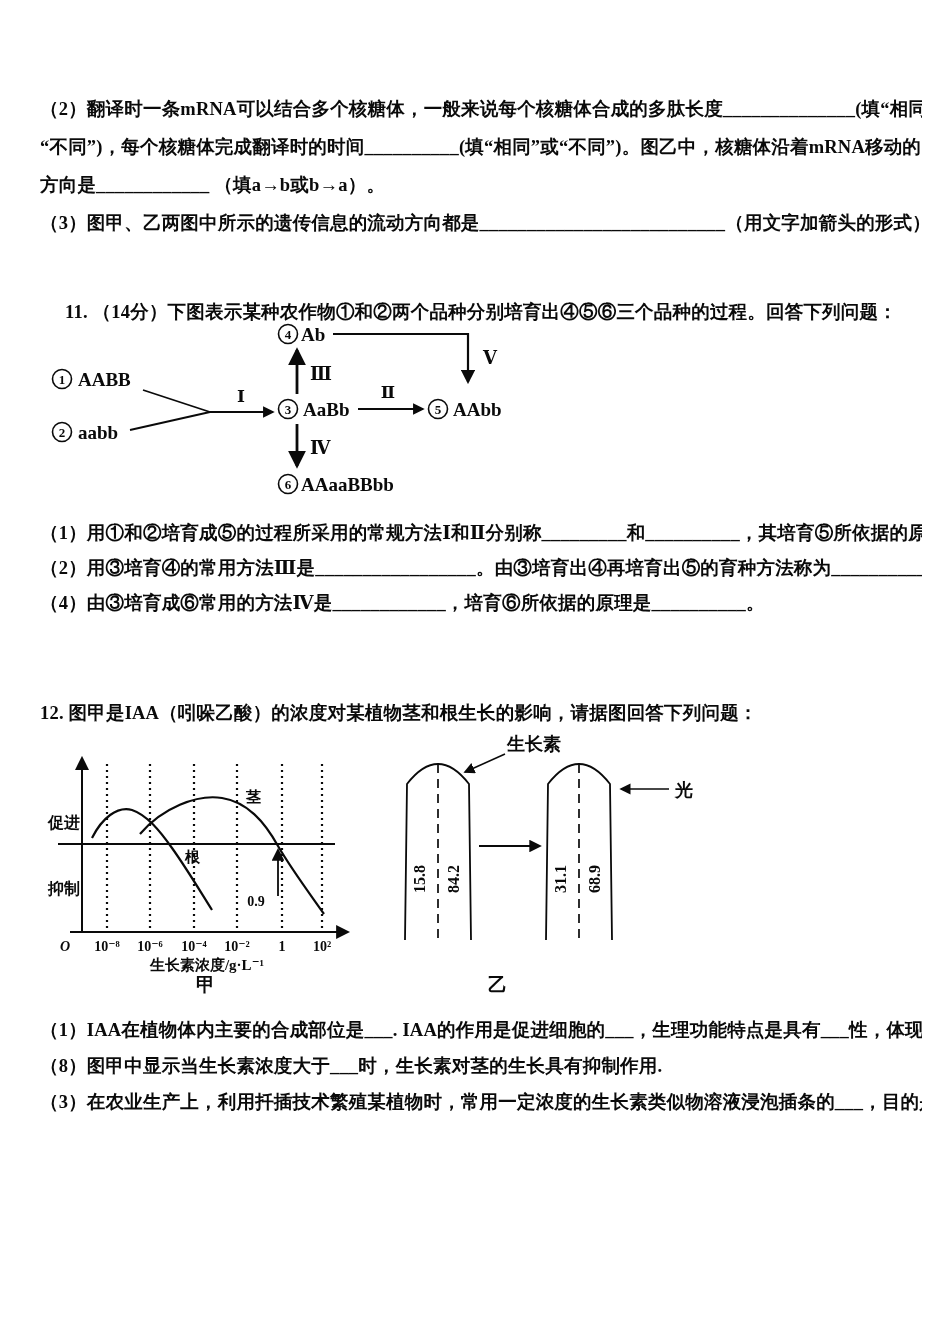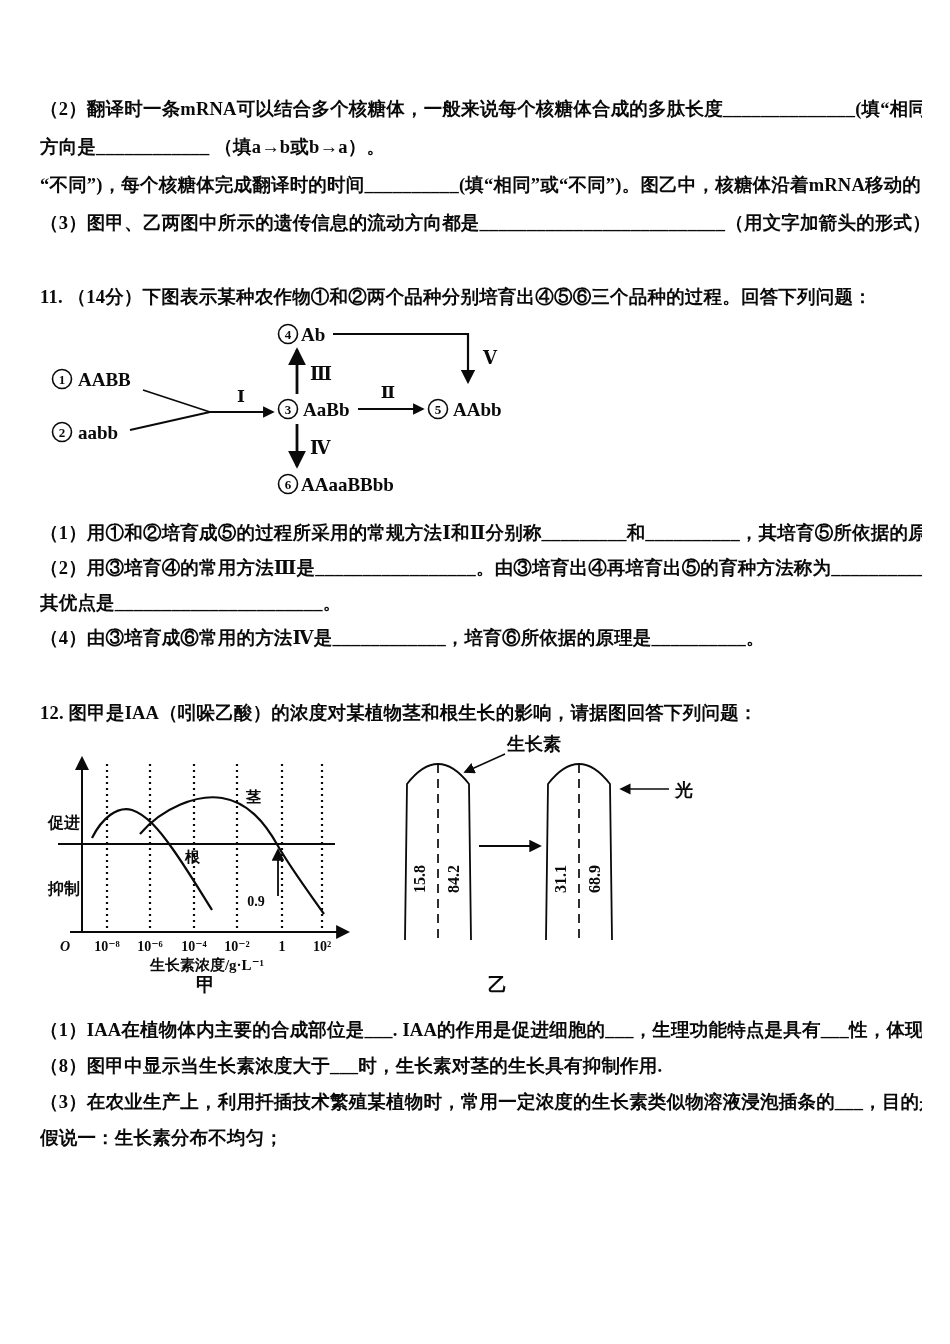--- a/index.html
+++ b/index.html
@@ -20,26 +20,26 @@
     position:absolute;font-size:19px;font-weight:700;
   }
 </style>
 </head>
 <body>
 
 <div class="page">
 
   <div class="block" style="top:90px;">
     <div class="tline">（2）翻译时一条mRNA可以结合多个核糖体，一般来说每个核糖体合成的多肽长度______________(填“相同”或</div>
+    <div class="tline">“不同”)，每个核糖体完成翻译时的时间__________(填“相同”或“不同”)。图乙中，核糖体沿着mRNA移动的</div>
     <div class="tline">方向是____________ （填a→b或b→a）。</div>
-    <div class="tline">“不同”)，每个核糖体完成翻译时的时间__________(填“相同”或“不同”)。图乙中，核糖体沿着mRNA移动的</div>
     <div class="tline">（3）图甲、乙两图中所示的遗传信息的流动方向都是__________________________（用文字加箭头的形式）。</div>
   </div>
 
-  <div class="block" style="top:278px;">
+  <div class="block" style="top:293px;text-align:center;">
     <div class="tline">11.  （14分）下图表示某种农作物①和②两个品种分别培育出④⑤⑥三个品种的过程。回答下列问题：</div>
   </div>
 
   <svg style="position:absolute;left:25px;top:302px;" width="520" height="200" viewBox="0 0 520 200">
     <defs>
       <marker id="ah1" viewBox="0 0 10 10" refX="8.5" refY="5" markerWidth="6.5" markerHeight="6.5" orient="auto-start-reverse">
         <path d="M0,0 L10,5 L0,10 z" fill="#0a0a0a"></path>
       </marker>
     </defs>
 
@@ -94,21 +94,20 @@
     <g>
       <circle cx="263" cy="182" r="9.5" fill="none" stroke="#0a0a0a" stroke-width="1.6"></circle>
       <text x="263" y="187" text-anchor="middle" font-size="13" font-weight="700">6</text>
       <text x="276" y="189" font-size="19" font-weight="600">AAaaBBbb</text>
     </g>
   </svg>
 
   <div class="block" style="top:516px;">
     <div class="tline q11l">（1）用①和②培育成⑤的过程所采用的常规方法Ⅰ和Ⅱ分别称_________和__________，其培育⑤所依据的原理是__</div>
     <div class="tline q11l">（2）用③培育④的常用方法Ⅲ是_________________。由③培育出④再培育出⑤的育种方法称为________________，</div>
-    <div class="tline q11l">其优点是______________________。</div>
     <div class="tline q11l">（4）由③培育成⑥常用的方法Ⅳ是____________，培育⑥所依据的原理是__________。</div>
   </div>
 
   <div class="block" style="top:694px;font-family:Liberation Serif, serif;">
     <div class="tline">12.  图甲是IAA（吲哚乙酸）的浓度对某植物茎和根生长的影响，请据图回答下列问题：</div>
   </div>
 
   <svg style="position:absolute;left:42px;top:736px;" width="350" height="245" viewBox="0 0 350 245">
     <defs>
       <marker id="ah2" viewBox="0 0 10 10" refX="8.5" refY="5" markerWidth="7" markerHeight="7" orient="auto-start-reverse">
@@ -180,16 +179,15 @@
     <line x1="274" y1="61" x2="226" y2="61" stroke="#0a0a0a" stroke-width="1.6" marker-end="url(#ah3)"></line>
   </svg>
 
   <div class="cap" style="left:196px;top:972px;">甲</div>
   <div class="cap" style="left:488px;top:972px;">乙</div>
 
   <div class="block" style="top:1012px;">
     <div class="tline q12l">（1）IAA在植物体内主要的合成部位是___.  IAA的作用是促进细胞的___，生理功能特点是具有___性，体现这一特</div>
     <div class="tline q12l">（8）图甲中显示当生长素浓度大于___时，生长素对茎的生长具有抑制作用.</div>
     <div class="tline q12l">（3）在农业生产上，利用扦插技术繁殖某植物时，常用一定浓度的生长素类似物溶液浸泡插条的___，目的是___.</div>
-    <div class="tline q12l">假说一：生长素分布不均匀；</div>
   </div>
 
 </div>
 
 </body></html>

